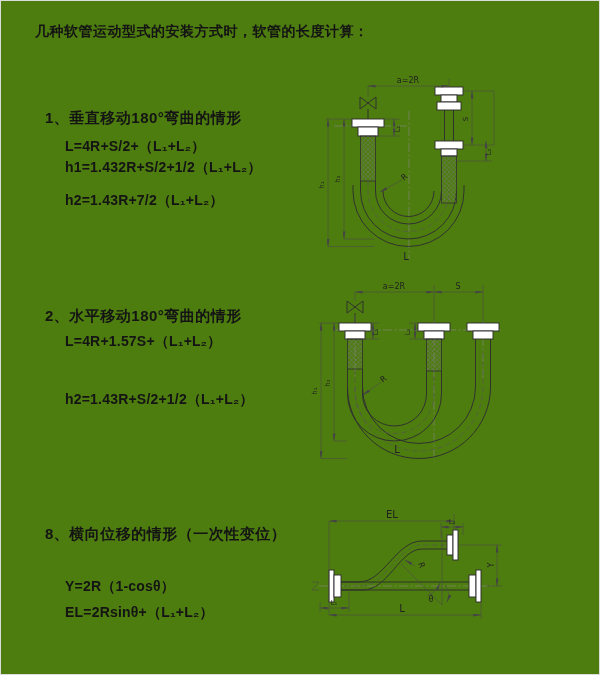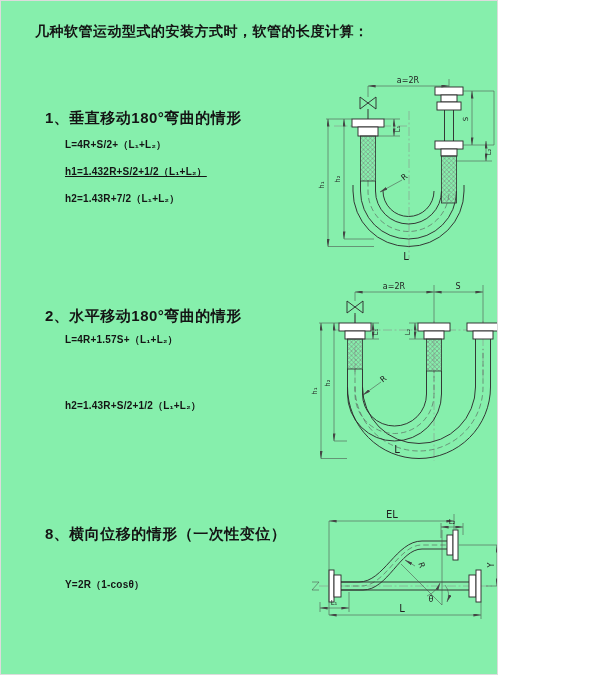--- a/index.html
+++ b/index.html
@@ -1,28 +1,28 @@
 <!DOCTYPE html>
 <html><head>
 <meta charset="utf-8">
 <style>
   html,body { margin:0; padding:0; background:#ffffff; }
   .page {
-    position:relative; width:498px; height:675px; background:#86efac;
+    position:relative; width:600px; height:675px; background:#4d7c0f;
     border:1px solid #dcdcdc; box-sizing:border-box; overflow:hidden;
     font-family:"Liberation Sans","DejaVu Sans",sans-serif; color:#141414;
   }
   .page-title {
     position:absolute; left:34px; top:22px; font-size:14px; font-weight:700; letter-spacing:0.5px;
   }
   .sec-heading {
     position:absolute; left:44px; font-size:15px; font-weight:700; letter-spacing:0.5px;
   }
   .formula {
-    position:absolute; left:64px; font-size:10px; font-weight:700; letter-spacing:0.2px;
+    position:absolute; left:64px; font-size:14px; font-weight:700; letter-spacing:0.2px;
   }
   .diag { position:absolute; }
   
   .ol  { stroke:#2e2e2e; stroke-width:0.95; fill:none; }           
   .fl  { stroke:#2e2e2e; stroke-width:0.95; fill:#ffffff; }        
   .br  { stroke:#2e2e2e; stroke-width:0.8; fill:url(#braid); }     
   .dl  { stroke:#4a4a4a; stroke-width:0.55; fill:none; }           
   .cl  { stroke:#8c8c8c; stroke-width:0.55; fill:none; stroke-dasharray:9 2.5 2 2.5; } 
   .hc  { stroke:#555555; stroke-width:0.6; fill:none; stroke-dasharray:5.5 3; }        
   .thin{ stroke:#4a4a4a; stroke-width:0.55; fill:none; }
@@ -32,21 +32,21 @@
 </style>
 </head>
 <body>
 
 <div class="page">
 
   <div class="page-title">几种软管运动型式的安装方式时，软管的长度计算：</div>
 
   <div class="sec-heading" style="top:108px;">1、垂直移动180°弯曲的情形</div>
   <div class="formula" style="top:137px;">L=4R+S/2+（L₁+L₂）</div>
-  <div class="formula" style="top:164px;text-decoration:underline;">h1=1.432R+S/2+1/2（L₁+L₂）</div>
+  <div class="formula" style="top:158px;">h1=1.432R+S/2+1/2（L₁+L₂）</div>
   <div class="formula" style="top:191px;">h2=1.43R+7/2（L₁+L₂）</div>
 
   <svg class="diag" style="left:313px; top:72px;" width="250" height="190" viewBox="0 0 250 190">
     <defs>
       <marker id="arr" viewBox="0 0 8 3" markerWidth="8" markerHeight="3" refX="7.6" refY="1.5" orient="auto-start-reverse" markerUnits="userSpaceOnUse">
         <path d="M0,0 L8,1.5 L0,3 Z" fill="#444"></path>
       </marker>
       <pattern id="braid" width="4.5" height="4.5" patternUnits="userSpaceOnUse">
         <path d="M0,4.5 L4.5,0 M0,0 L4.5,4.5" stroke="#777" stroke-width="0.5"></path>
       </pattern>
@@ -106,21 +106,21 @@
     <text class="dt" x="154" y="46" text-anchor="middle" transform="rotate(-90 154 46)">S</text>
     <text class="dt" x="177" y="79" text-anchor="middle" transform="rotate(-90 177 79)">L₂</text>
     <text class="dt" x="10" y="112" text-anchor="middle" transform="rotate(-90 10 112)">h₁</text>
     <text class="dt" x="26" y="106" text-anchor="middle" transform="rotate(-90 26 106)">h₂</text>
     <text class="dt2" x="92" y="106" text-anchor="middle" transform="rotate(-38 92 106)">R</text>
     <text class="dtl" x="92" y="187" text-anchor="middle">L</text>
   </svg>
 
   <div class="sec-heading" style="top:306px;">2、水平移动180°弯曲的情形</div>
   <div class="formula" style="top:332px;">L=4R+1.57S+（L₁+L₂）</div>
-  <div class="formula" style="top:398px;">h2=1.43R+S/2+1/2（L₁+L₂）</div>
+  <div class="formula" style="top:390px;">h2=1.43R+S/2+1/2（L₁+L₂）</div>
 
   <svg class="diag" style="left:310px; top:278px;" width="290" height="188" viewBox="0 0 290 188">
 
     <g>
       <path class="cl" d="M24,51 H190"></path>
       <path class="cl" d="M44,36 V100 M123,42 V182 M172,42 V100"></path>
     </g>
 
     <g>
       <path class="ol" d="M36.5,108 A71.5,71.5 0 0 0 179.5,108 V70"></path>
@@ -174,20 +174,21 @@
     <text class="dt" x="67" y="53" text-anchor="middle" transform="rotate(-90 67 53)">L₁</text>
     <text class="dt" x="99" y="53" text-anchor="middle" transform="rotate(-90 99 53)">L₂</text>
     <text class="dt" x="6" y="112" text-anchor="middle" transform="rotate(-90 6 112)">h₁</text>
     <text class="dt" x="19" y="104" text-anchor="middle" transform="rotate(-90 19 104)">h₂</text>
     <text class="dt2" x="74" y="102" text-anchor="middle" transform="rotate(-38 74 102)">R</text>
     <text class="dtl" x="86" y="174" text-anchor="middle">L</text>
   </svg>
 
   <div class="sec-heading" style="top:524px;">8、横向位移的情形（一次性变位）</div>
   <div class="formula" style="top:577px;text-align:right;">Y=2R（1-cosθ）</div>
+  <div class="formula" style="top:603px;">EL=2Rsinθ+（L₁+L₂）</div>
 
   <svg class="diag" style="left:303px; top:503px;" width="297" height="150" viewBox="0 0 297 150">
 
     <g>
       <path class="cl" d="M15,82 H188"></path>
       <path class="hc" d="M32,82 H57 C82,82 94,41 118,41 H148"></path>
     </g>
 
     <g>
       <path class="thin" d="M8,78 H15 L8,86 H15"></path>

